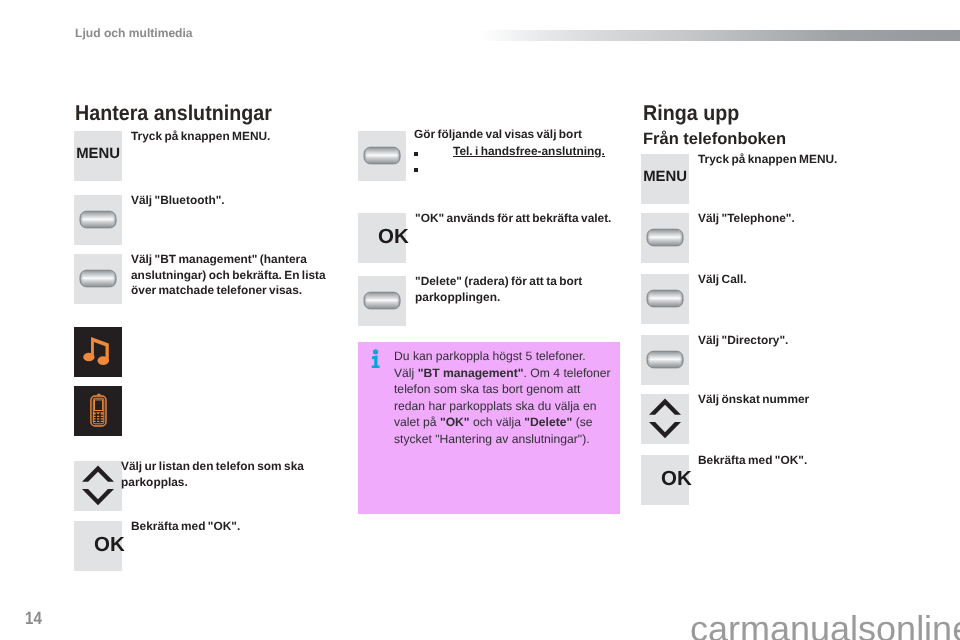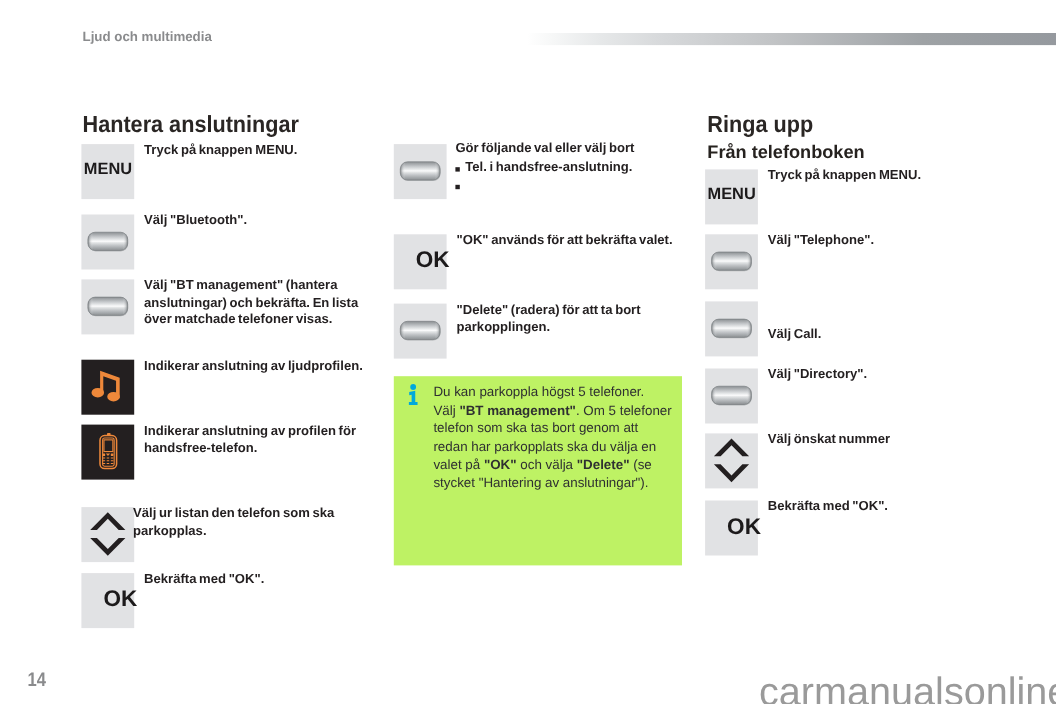--- a/index.html
+++ b/index.html
@@ -24,27 +24,27 @@
   .stxt{position:absolute;font-size:11.9px;font-weight:bold;color:#231f20;line-height:15.5px;word-spacing:-0.9px;}
 
   .icon-label{position:absolute;left:0;right:0;text-align:center;font-weight:bold;color:#1c1a1b;}
   .lbl-menu{top:14.5px;font-size:14.9px;}
   .lbl-ok{top:12.2px;font-size:20.5px;padding-left:20px;}
 
   
   .pill{position:absolute;left:0;top:0;width:48px;height:49px;}
 
   
-  .info{position:absolute;background:#bef264;text-decoration:underline;}
+  .info{position:absolute;background:#f0abfc;text-decoration:underline;}
   .info-i{position:absolute;}
   .info-txt{position:absolute;font-size:12.15px;color:#2f3031;line-height:16.6px;}
 
   .bullet-row{font-size:11.9px;font-weight:bold;color:#231f20;line-height:15.5px;white-space:nowrap;word-spacing:-0.9px;}
   .bullet-dot{position:absolute;left:0.5px;top:8px;width:4.4px;height:4.4px;background:#231f20;}
-  .bullet-txt{display:inline-block;margin-left:10px;}
+  .bullet-txt{display:inline-block;margin-left:40px;text-decoration:underline;}
 
   .pageno{position:absolute;left:25px;top:608px;font-size:17.8px;font-weight:bold;color:#8a8b8d;transform:scaleX(0.85);transform-origin:left top;}
   .wm{position:absolute;left:690px;top:608px;font-size:36px;color:#9a9a9a;}
 </style>
 </head>
 <body>
 
 <div class="page">
 
   <div class="hdr">
@@ -121,21 +121,20 @@
   </div>
   <div class="stxt" style="left:131px;top:252px;width:205px;">Välj "BT management" (hantera anslutningar) och bekräfta. En lista över matchade telefoner visas.</div>
 
   <div class="icon dark" style="left:74px;top:327px;height:50px;">
     <svg viewBox="0 0 48 50" width="48" height="50">
       <path d="M17.0 10.0 L34.8 16.4 L34.8 35.0 L31.5 35.0 L31.5 19.2 L19.9 15.1 L19.9 30.2 L17.0 30.2 Z" fill="#ee883a"></path>
       <ellipse cx="14.9" cy="30.0" rx="5.7" ry="4.3" fill="#ee883a"></ellipse>
       <ellipse cx="29.2" cy="33.6" rx="5.7" ry="4.3" fill="#ee883a"></ellipse>
     </svg>
   </div>
-  <div class="stxt" style="left:131px;top:325px;width:205px;">Indikerar anslutning av ljudprofilen.</div>
 
   <div class="icon dark" style="left:74px;top:386px;height:50px;">
     <svg viewBox="0 0 48 50" width="48" height="50">
       <rect x="23.2" y="7.7" width="3.4" height="1.9" rx="0.9" fill="#ee883a"></rect>
       <g fill="none" stroke="#ee883a">
         <rect x="16.9" y="10.0" width="15.1" height="30.0" rx="4.2" stroke-width="1.4"></rect>
         <rect x="19.3" y="12.2" width="10.5" height="25.6" rx="1.7" stroke-width="1.0"></rect>
         <rect x="20.5" y="13.9" width="8.1" height="10.6" stroke-width="1.0"></rect>
       </g>
       <g fill="#ee883a">
@@ -147,21 +146,20 @@
         <rect x="26.7" y="29.8" width="2.4" height="1.1" rx="0.2"></rect>
         <rect x="19.2" y="32.3" width="2.4" height="1.1" rx="0.2"></rect>
         <rect x="23.0" y="32.3" width="2.3" height="1.1" rx="0.2"></rect>
         <rect x="26.7" y="32.3" width="2.4" height="1.1" rx="0.2"></rect>
         <rect x="19.2" y="34.8" width="2.4" height="1.1" rx="0.2"></rect>
         <rect x="23.0" y="34.8" width="2.3" height="1.1" rx="0.2"></rect>
         <rect x="26.7" y="34.8" width="2.4" height="1.1" rx="0.2"></rect>
       </g>
     </svg>
   </div>
-  <div class="stxt" style="left:131px;top:384px;width:205px;">Indikerar anslutning av profilen för handsfree-telefon.</div>
 
   <div class="icon" style="left:74px;top:461px;">
     <svg viewBox="0 0 48 49" width="48" height="49">
       <path d="M24 4.6 L40.0 20.8 L40.0 20.8 L33.9 20.8 L24 10.7 L14.1 20.8 L8.0 20.8 Z" fill="#231f20"></path>
       <path d="M24 44.3 L8.0 28.1 L14.1 28.1 L24 38.2 L33.9 28.1 L40.0 28.1 Z" fill="#231f20"></path>
     </svg>
   </div>
   <div class="stxt" style="left:121px;top:459px;width:200px;">Välj ur listan den telefon som ska parkopplas.</div>
 
   <div class="icon" style="left:74px;top:521px;">
@@ -191,21 +189,21 @@
           <stop offset="0.945" stop-color="#8b8f92" stop-opacity="0.30"></stop>
           <stop offset="1" stop-color="#6f7376" stop-opacity="0.85"></stop>
         </linearGradient>
       </defs>
       <rect x="6.4" y="17.4" width="36.0" height="16.2" rx="6.6" fill="#8f9396" opacity="0.55"></rect>
       <rect x="5.9" y="16.1" width="36.2" height="16.6" rx="6.6" fill="url(#pillV)"></rect>
       <rect x="5.9" y="16.1" width="36.2" height="16.6" rx="6.6" fill="url(#pillH)"></rect>
       <rect x="5.9" y="16.1" width="36.2" height="16.6" rx="6.6" fill="none" stroke="#787c7f" stroke-width="0.75" opacity="0.8"></rect>
     </svg>
   </div>
-  <div class="stxt" style="left:414px;top:127px;width:215px;">Gör följande val eller välj bort</div>
+  <div class="stxt" style="left:414px;top:127px;width:215px;">Gör följande val visas välj bort</div>
   <div class="bullet-row" style="position:absolute;left:413px;top:144px;">
     <span class="bullet-dot"></span><span class="bullet-txt">Tel. i handsfree-anslutning.</span>
   </div>
   <div class="bullet-row" style="position:absolute;left:413px;top:160px;">
     <span class="bullet-dot"></span>
   </div>
 
   <div class="icon" style="left:358px;top:213px;">
     <div class="icon-label lbl-ok">OK</div>
   </div>
@@ -242,21 +240,21 @@
   </div>
   <div class="stxt" style="left:415px;top:274px;width:185px;">"Delete" (radera) för att ta bort parkopplingen.</div>
 
   <div class="info" style="left:358px;top:342px;width:262px;height:172px;">
     <svg class="info-i" style="left:13px;top:7px;" width="12" height="20" viewBox="0 0 12 20">
       <circle cx="4.6" cy="2.8" r="2.65" fill="#00a9db"></circle>
       <path d="M1.0 7.4 L6.5 6.2 L6.5 16.4 L8.6 16.4 L8.6 19.1 L0.7 19.1 L0.7 16.4 L3.2 16.4 L3.2 9.9 L1.0 10.3 Z" fill="#00a9db"></path>
     </svg>
     <div class="info-txt" id="infotext" style="left:36px;top:6px;width:222px;">
         <div><span>Du kan parkoppla högst 5 telefoner.</span></div>
-        <div><span>Välj </span><span style="font-weight: bold;">"BT management"</span><span>. Om 5 telefoner</span></div>
+        <div><span>Välj </span><span style="font-weight: bold;">"BT management"</span><span>. Om 4 telefoner</span></div>
         <div><span>telefon som ska tas bort genom att</span></div>
         <div><span>redan har parkopplats ska du välja en</span></div>
         <div><span>valet på </span><span style="font-weight: bold;">"OK"</span><span> och välja </span><span style="font-weight: bold;">"Delete"</span><span> (se</span></div>
         <div><span>stycket "Hantering av anslutningar").</span></div>
       </div>
   </div>
 
   <div class="h1" style="left:643px;top:101px;">Ringa upp</div>
   <div class="h2" style="left:643px;top:130px;">Från telefonboken</div>
 
@@ -318,21 +316,21 @@
           <stop offset="0.945" stop-color="#8b8f92" stop-opacity="0.30"></stop>
           <stop offset="1" stop-color="#6f7376" stop-opacity="0.85"></stop>
         </linearGradient>
       </defs>
       <rect x="6.4" y="17.4" width="36.0" height="16.2" rx="6.6" fill="#8f9396" opacity="0.55"></rect>
       <rect x="5.9" y="16.1" width="36.2" height="16.6" rx="6.6" fill="url(#pillV)"></rect>
       <rect x="5.9" y="16.1" width="36.2" height="16.6" rx="6.6" fill="url(#pillH)"></rect>
       <rect x="5.9" y="16.1" width="36.2" height="16.6" rx="6.6" fill="none" stroke="#787c7f" stroke-width="0.75" opacity="0.8"></rect>
     </svg>
   </div>
-  <div class="stxt" style="left:698px;top:272px;width:190px;margin-top:24px;">Välj Call.</div>
+  <div class="stxt" style="left:698px;top:272px;width:190px;">Välj Call.</div>
 
   <div class="icon" style="left:641px;top:335px;">
     <svg class="pill" viewBox="0 0 48 49" width="48" height="49">
       <defs>
         <linearGradient id="pillV" x1="0" y1="0" x2="0" y2="1">
           <stop offset="0" stop-color="#8b8f92"></stop>
           <stop offset="0.08" stop-color="#9da1a4"></stop>
           <stop offset="0.26" stop-color="#c6c9cc"></stop>
           <stop offset="0.42" stop-color="#e9ebec"></stop>
           <stop offset="0.50" stop-color="#fbfbfc"></stop>

